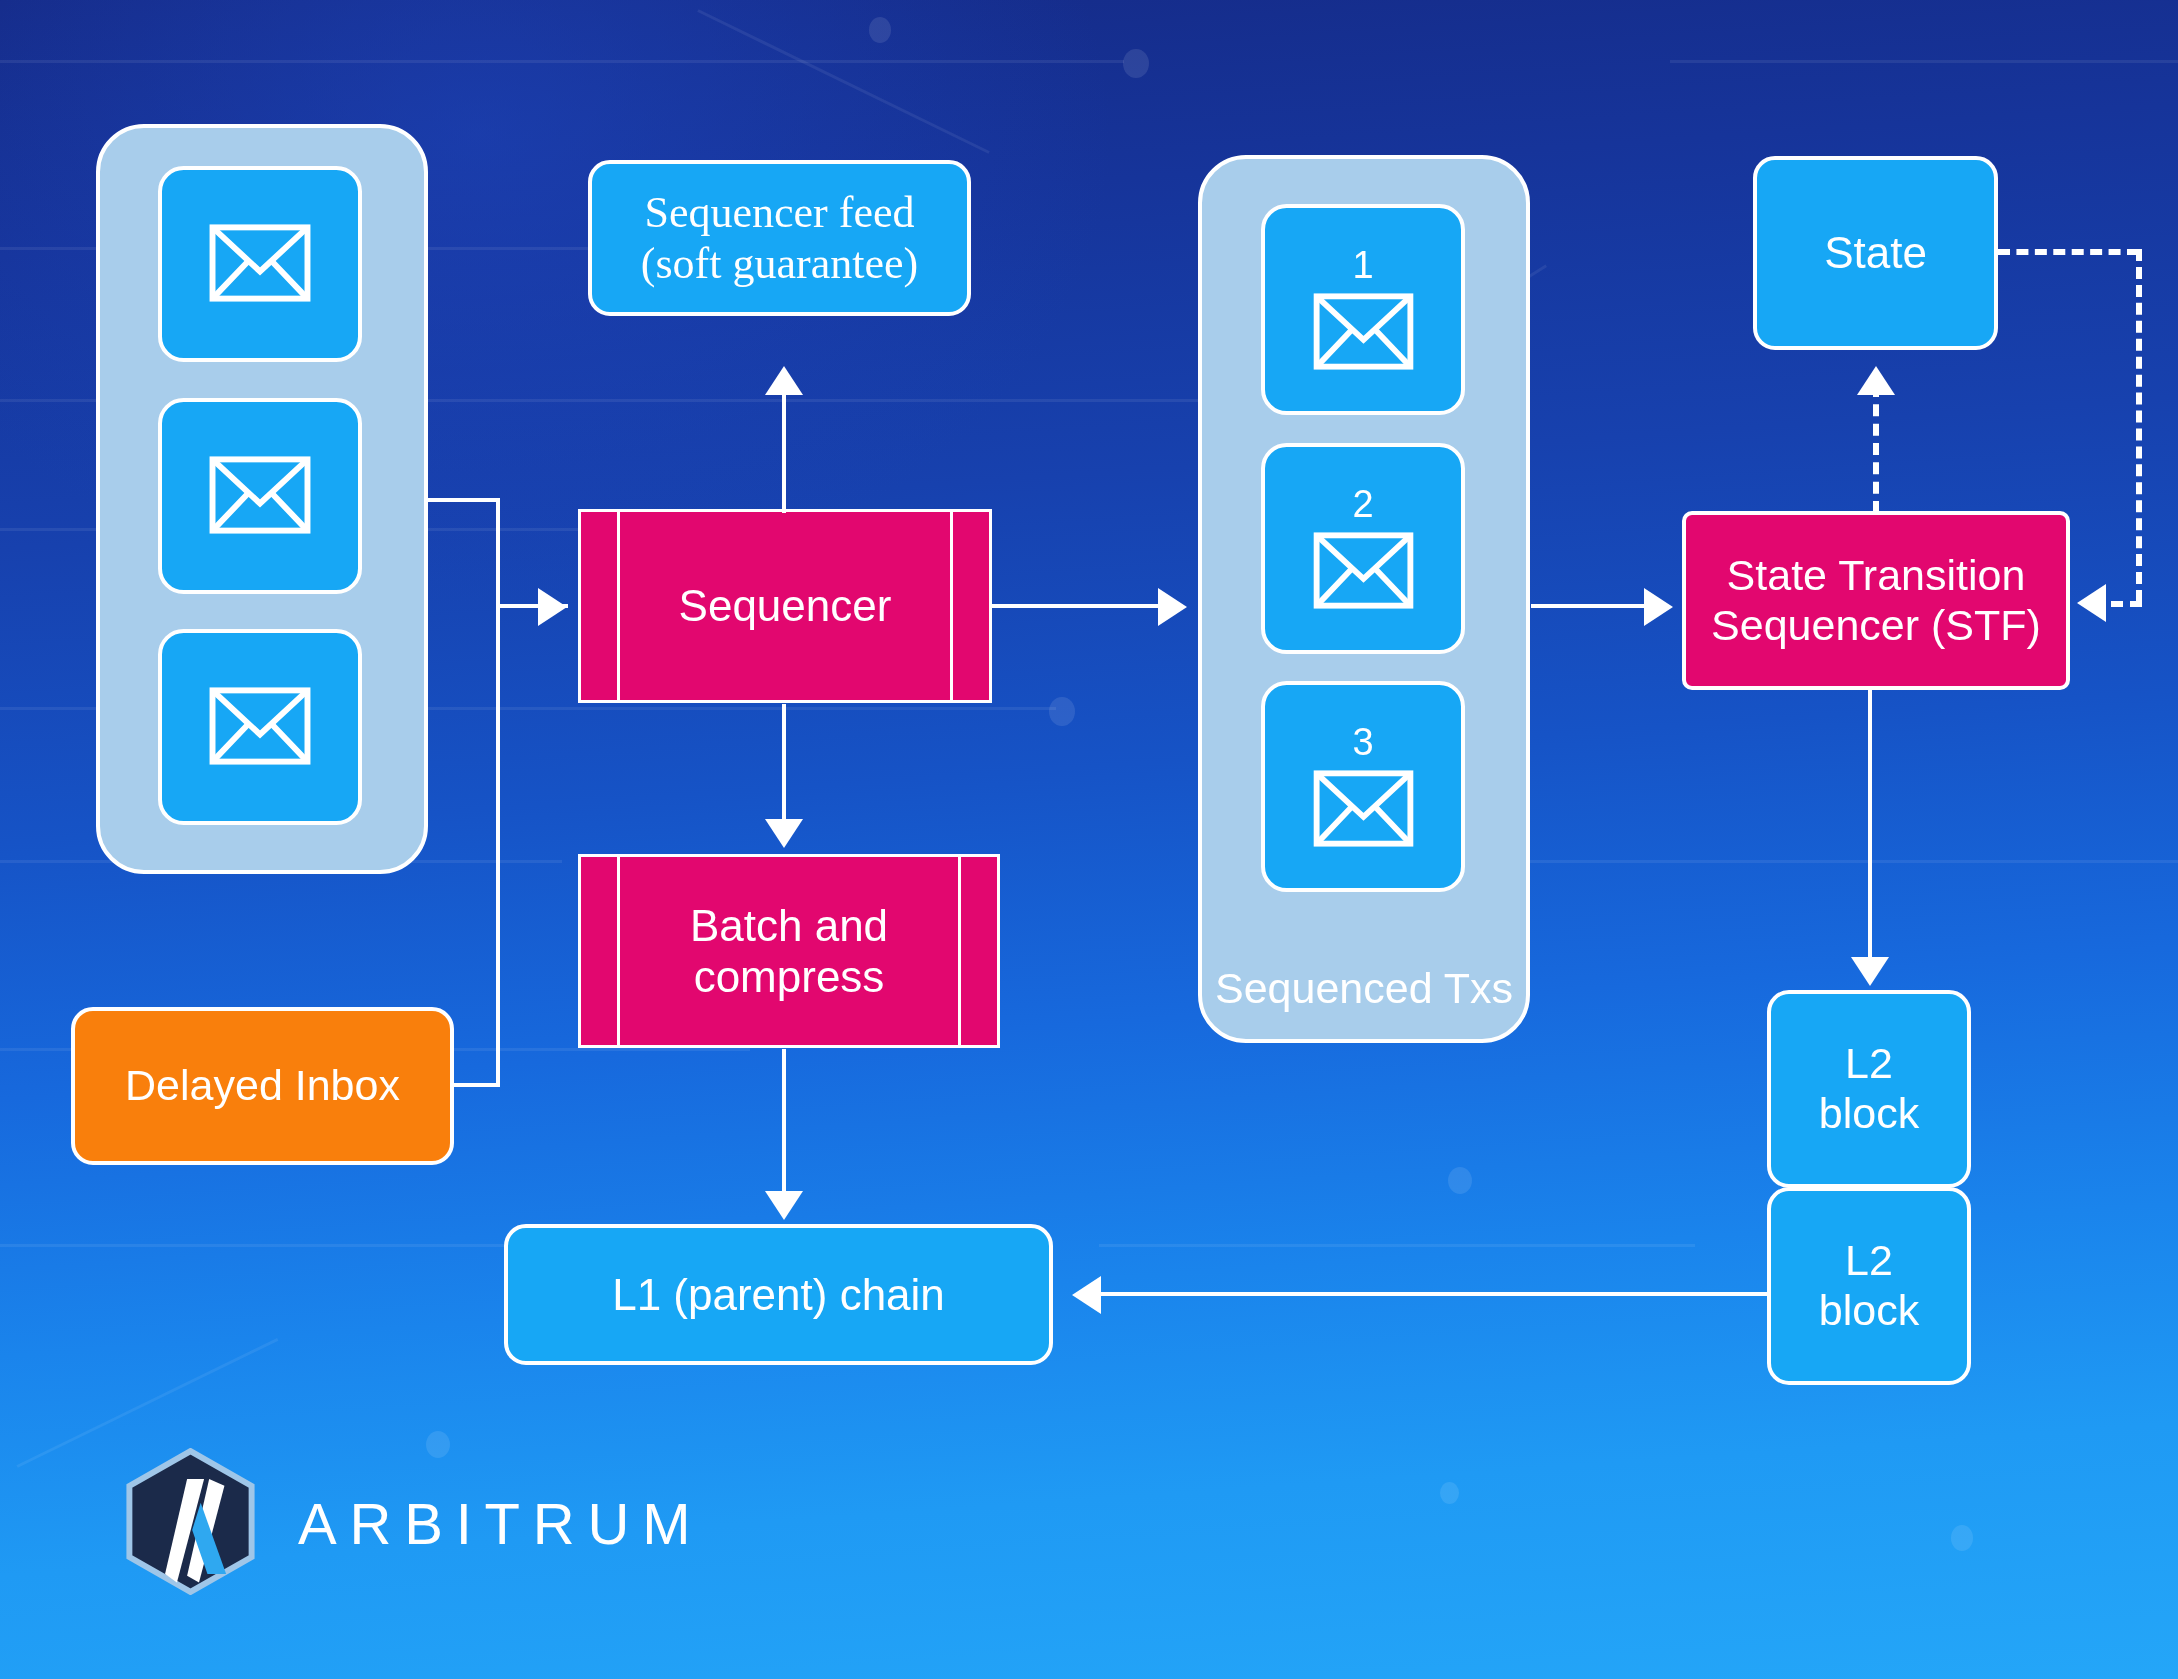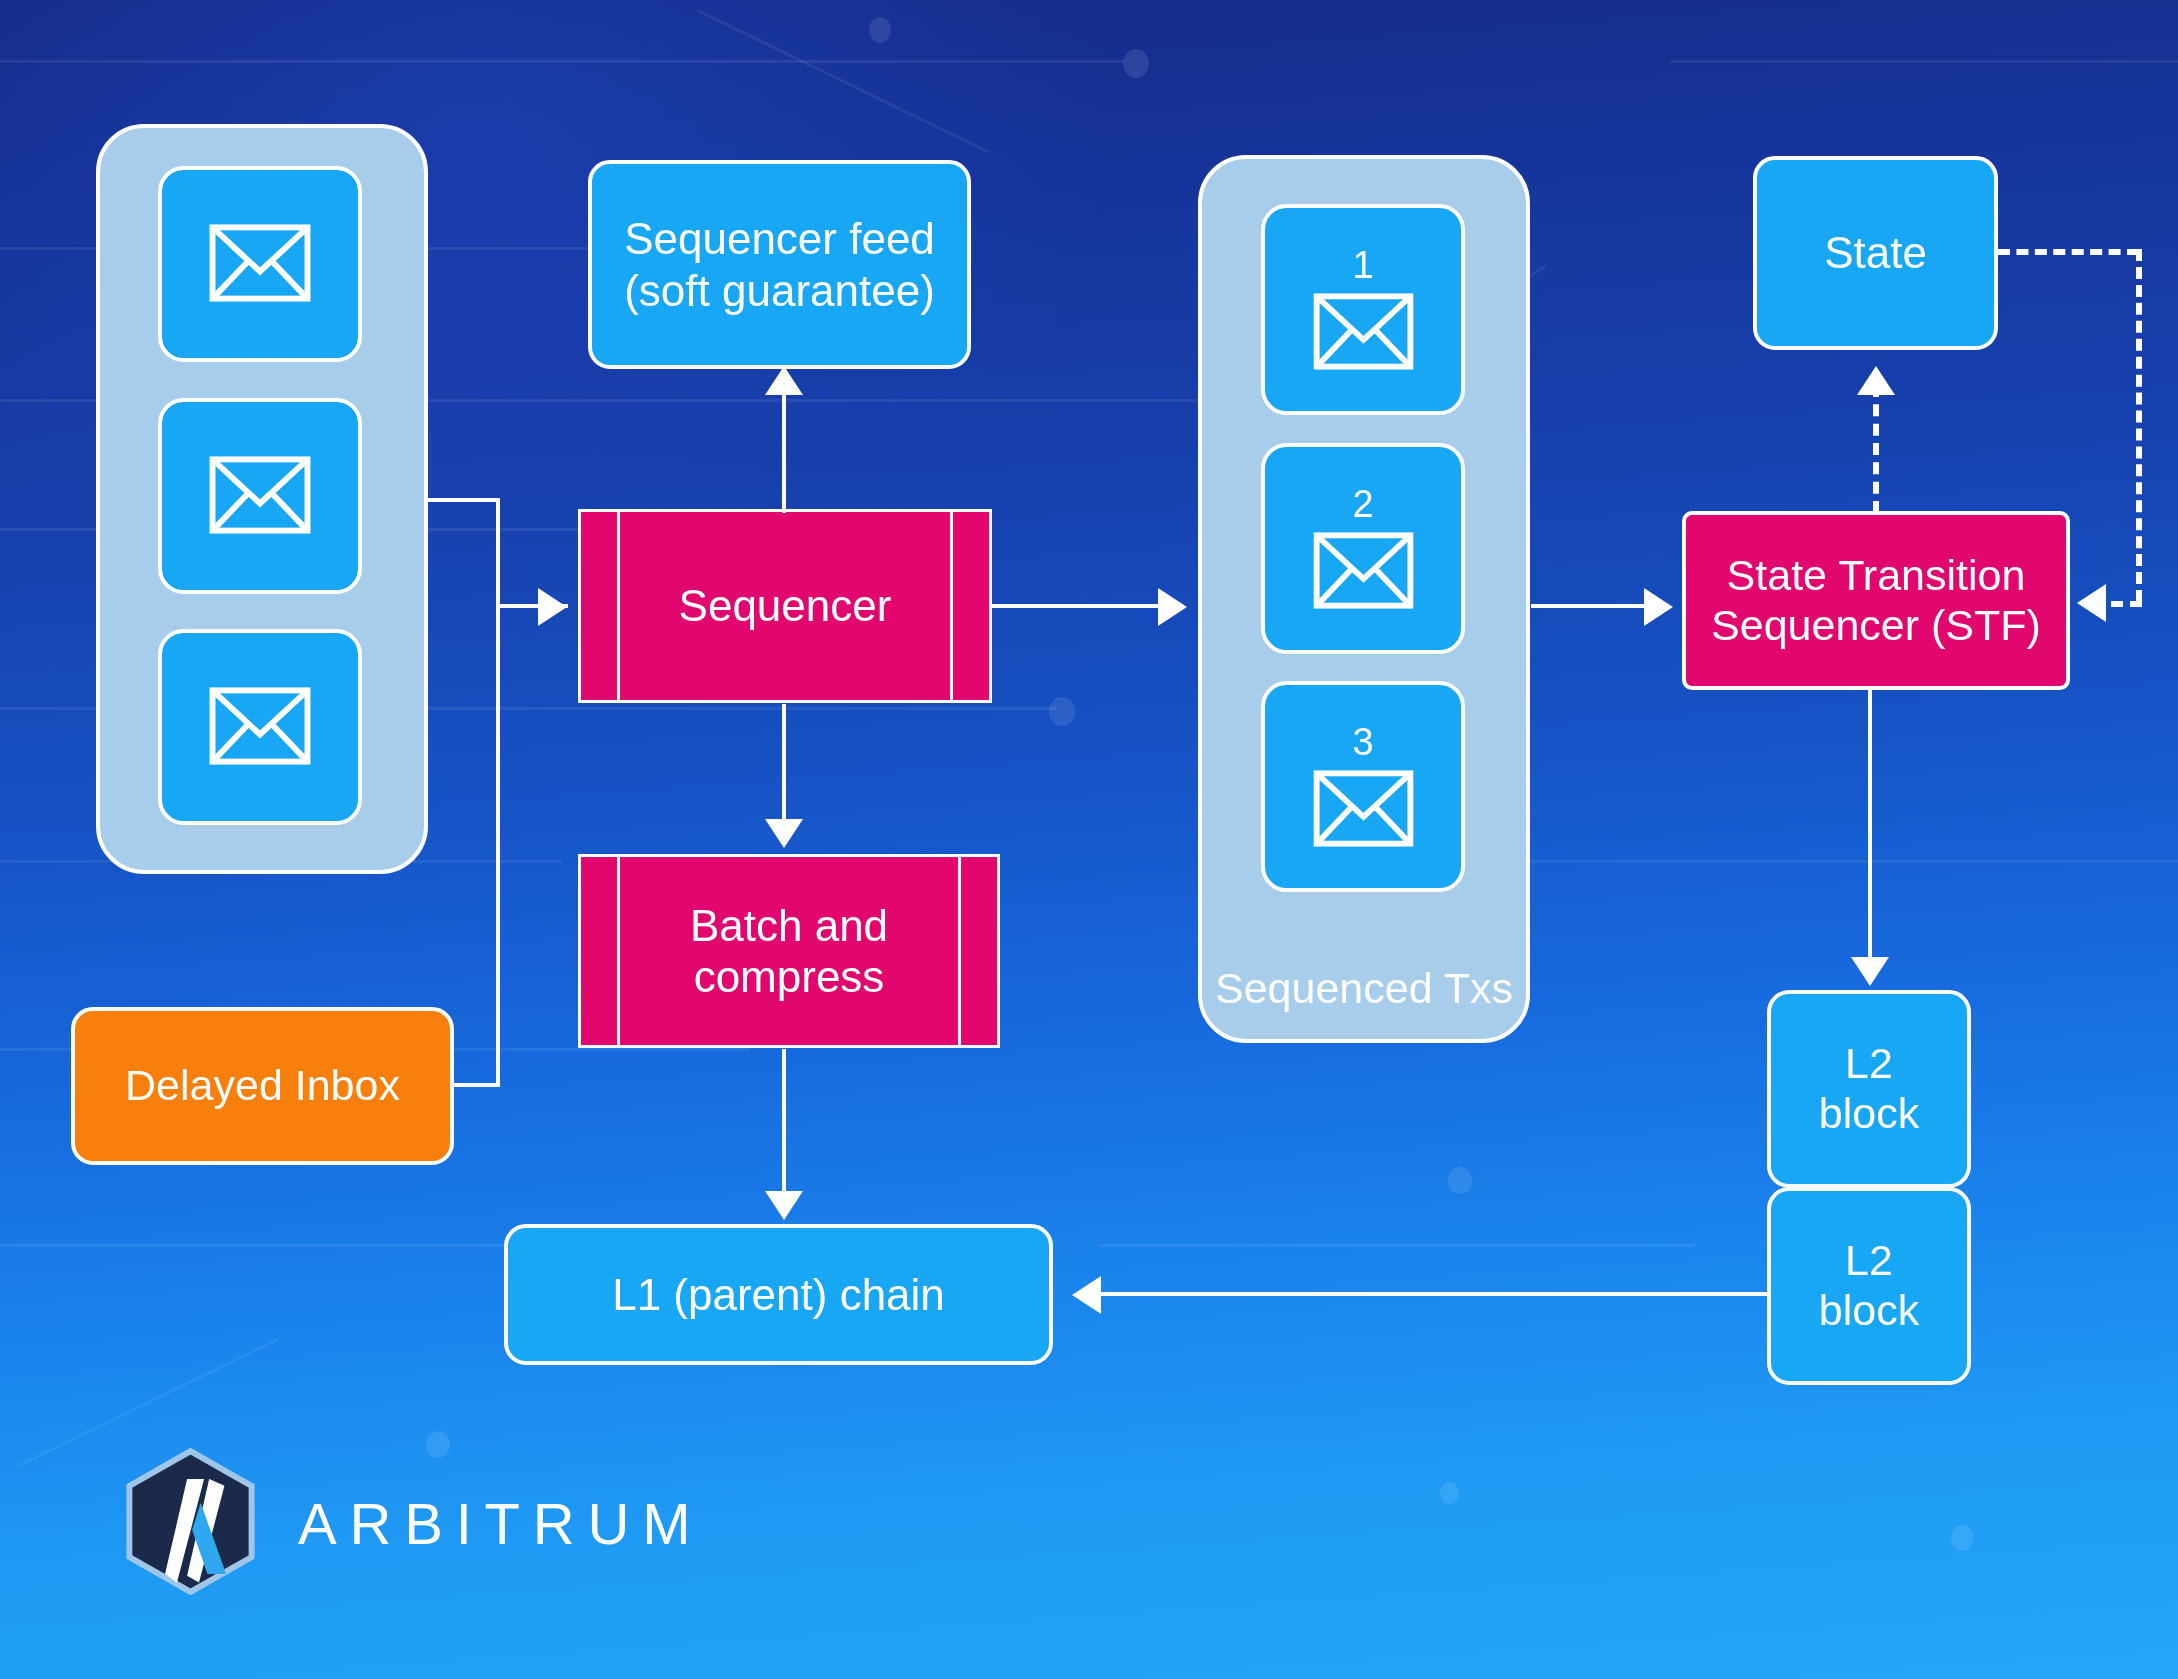--- a/index.html
+++ b/index.html
@@ -120,21 +120,21 @@
 
     <span class="env">
       <svg width="102" height="78" viewBox="0 0 120 92">
           <rect x="4" y="4" width="112" height="84" fill="none" stroke="#fff" stroke-width="7"></rect>
           <path d="M4 4 L60 56 L116 4" fill="none" stroke="#fff" stroke-width="7"></path>
           <path d="M4 88 L46 44 M116 88 L74 44" fill="none" stroke="#fff" stroke-width="7"></path>
         </svg>
     </span>
   </div>
 
-  <div class="node blue" style="left:588px;top:160px;width:383px;height:209px;font-size:44px;flex-direction:column;">
+  <div class="node blue" style="left:588px;top:160px;width:383px;height:156px;font-size:44px;flex-direction:column;font-family:Liberation Serif, serif;">
     <span>Sequencer feed</span>
     <span>(soft guarantee)</span>
   </div>
 
   <div class="node pinkflat strip" style="left:578px;top:509px;width:414px;height:194px;font-size:44px;">
     <span>Sequencer</span>
   </div>
 
   <div class="node pinkflat strip" style="left:578px;top:854px;width:422px;height:194px;font-size:44px;flex-direction:column;">
     <span>Batch and</span>

